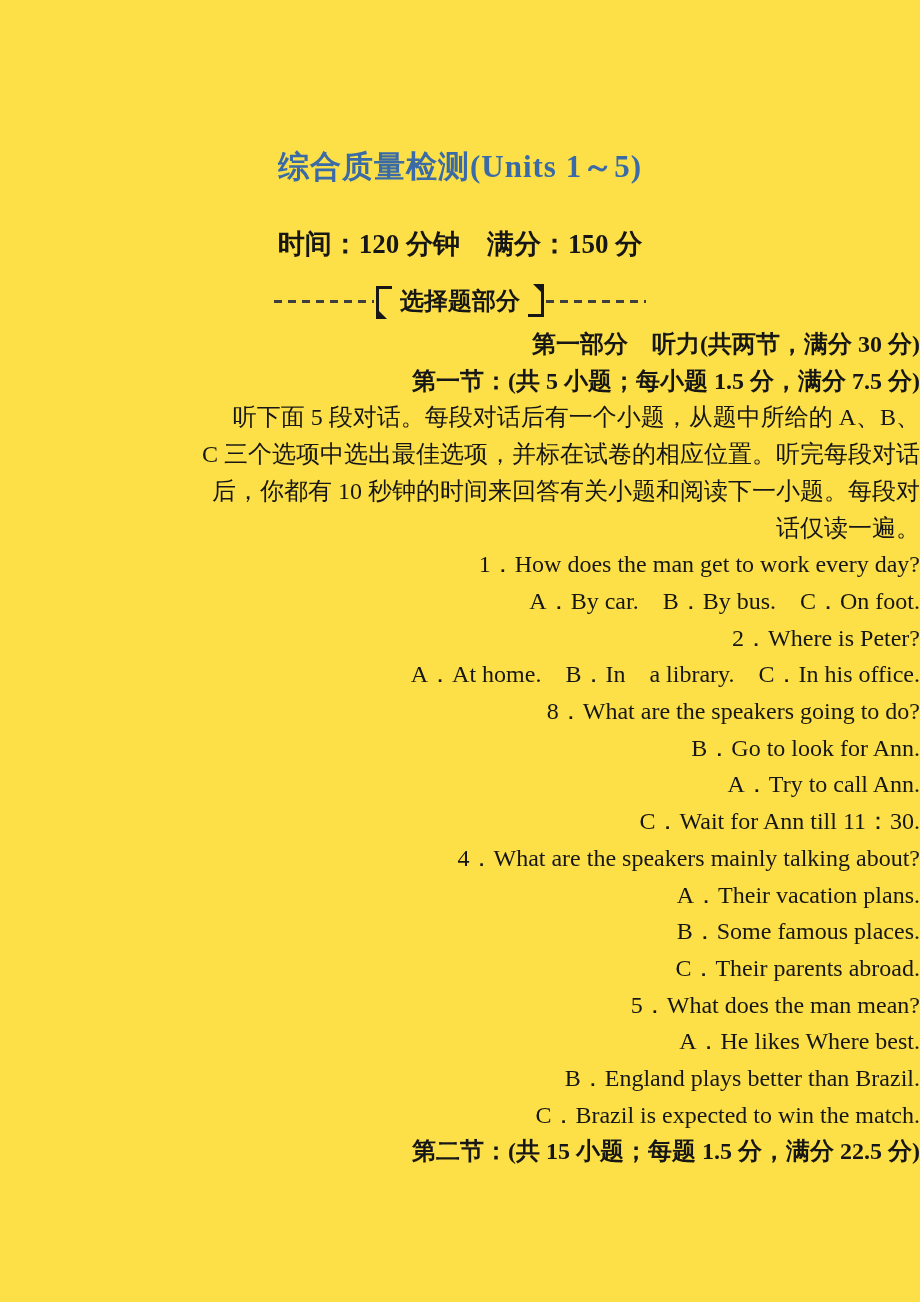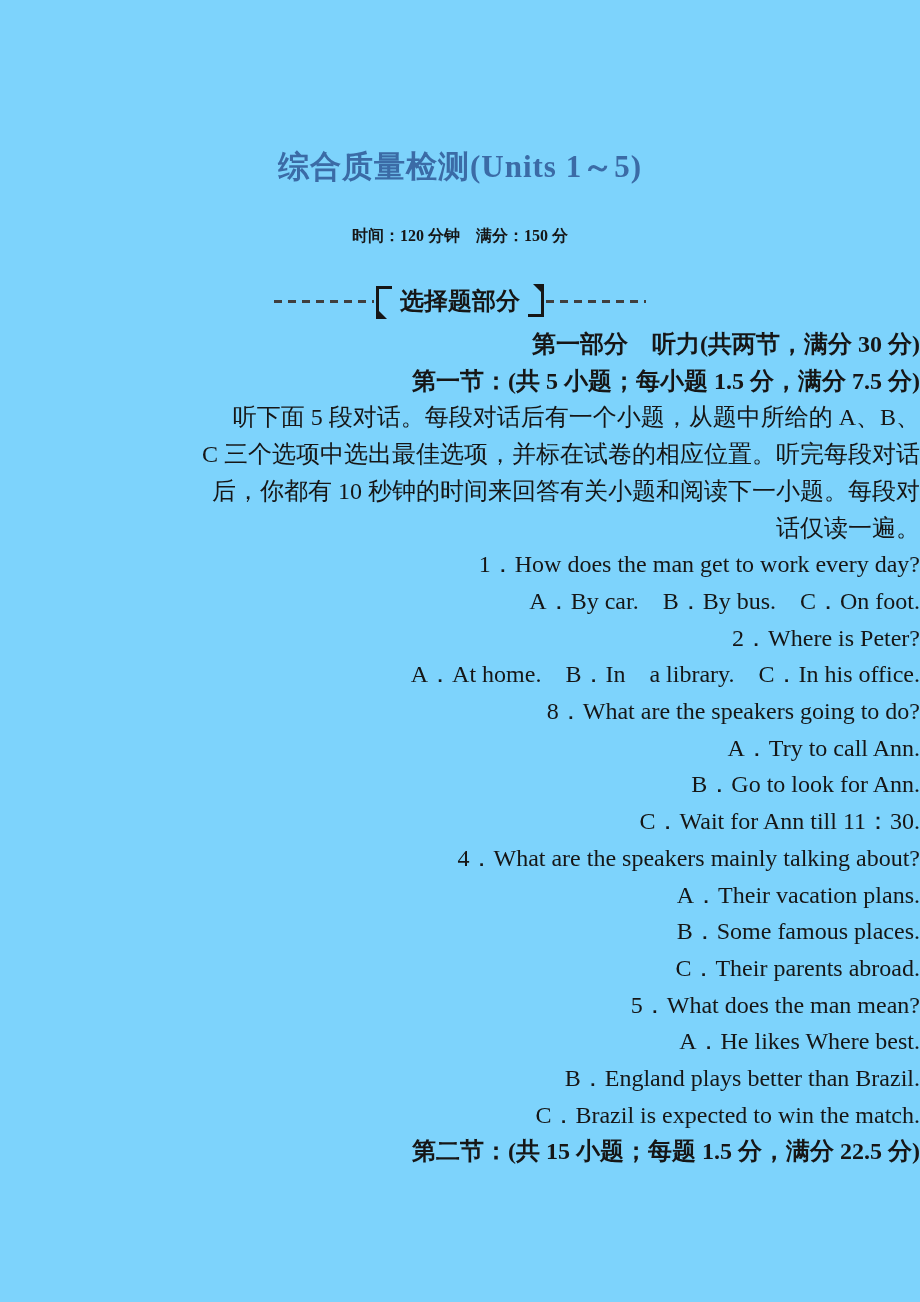--- a/index.html
+++ b/index.html
@@ -10,34 +10,34 @@
   html,body{margin:0;padding:0;}
   body{
     width:920px;height:1302px;
     background:#ffffff;
     font-family:"Liberation Serif","DejaVu Serif",serif;
     color:var(--text);
   }
   .page{
     position:relative;
     width:920px;height:1302px;
-    background:#7dd3fc;
+    background:#fde047;
     overflow:hidden;
   }
   .exam-title{
     position:absolute;top:146px;left:0;width:920px;
     text-align:center;
     font-size:31px;font-weight:bold;
     color:var(--title-blue);
     letter-spacing:1px;
   }
   .exam-meta{
     position:absolute;top:226px;left:0;width:920px;
     text-align:center;
-    font-size:16px;font-weight:bold;
+    font-size:27px;font-weight:bold;
   }
   .banner{
     position:absolute;top:283px;left:0;width:920px;
     display:flex;justify-content:center;align-items:center;
     height:36px;
   }
   .dash{
     width:100px;height:3px;
     background:repeating-linear-gradient(90deg,var(--dash) 0 8px,transparent 8px 14px);
   }
@@ -105,22 +105,22 @@
     <div class="inst-cont">后，你都有 10 秒钟的时间来回答有关小题和阅读下一小题。每段对</div>
     <div class="inst-cont">话仅读一遍。</div>
 
     <div class="q-line">1．How does the man get to work every day?</div>
     <div class="q-line">A．By car.　B．By bus.　C．On foot.</div>
 
     <div class="q-line">2．Where is Peter?</div>
     <div class="q-line">A．At home.　B．In　a library.　C．In his office.</div>
 
     <div class="q-line">8．What are the speakers going to do?</div>
+    <div class="q-line">B．Go to look for Ann.</div>
     <div class="q-line">A．Try to call Ann.</div>
-    <div class="q-line">B．Go to look for Ann.</div>
     <div class="q-line">C．Wait for Ann till 11：30.</div>
 
     <div class="q-line">4．What are the speakers mainly talking about?</div>
     <div class="q-line">A．Their vacation plans.</div>
     <div class="q-line">B．Some famous places.</div>
     <div class="q-line">C．Their parents abroad.</div>
 
     <div class="q-line">5．What does the man mean?</div>
     <div class="q-line">A．He likes Where best.</div>
     <div class="q-line">B．England plays better than Brazil.</div>

